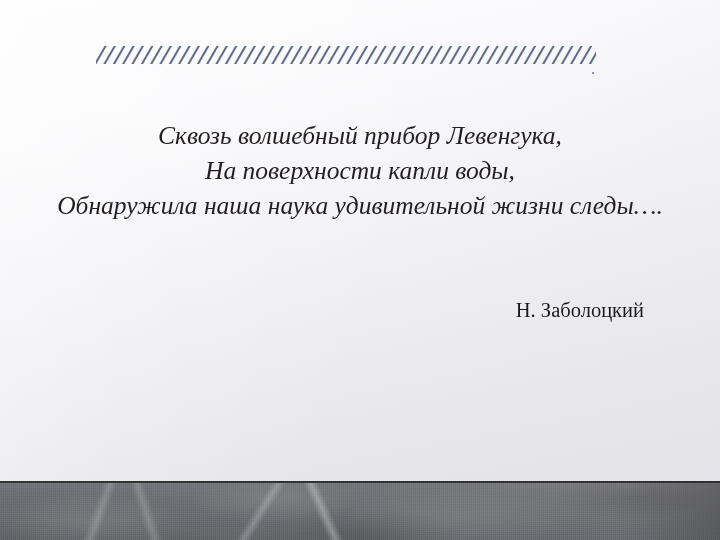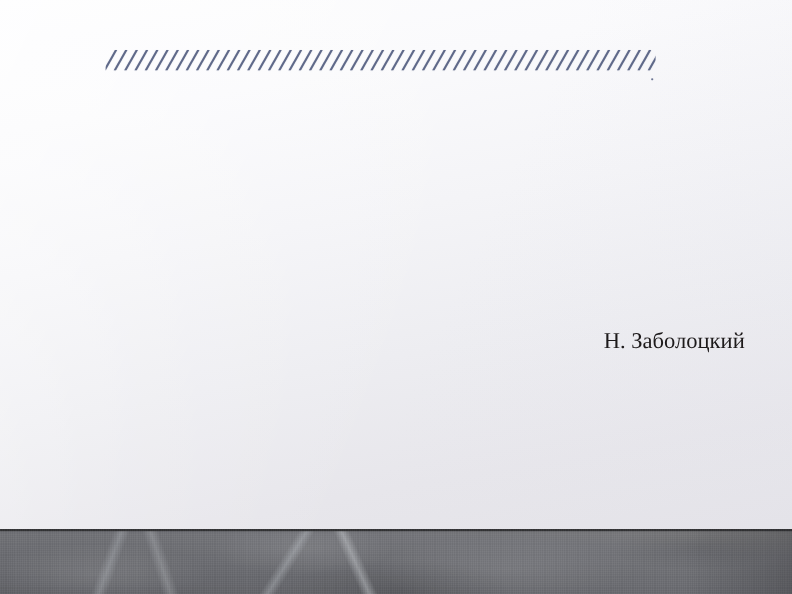--- a/index.html
+++ b/index.html
@@ -94,21 +94,20 @@
   .attribution {
     position: absolute;
     left: 0;
     top: 297px;
     width: 644px;
     text-align: right;
     font-family: "Liberation Serif", serif;
     font-size: 20.5px;
     line-height: 26px;
     color: #1d1a1b;
-    padding-left: 33px;
   }
 
   
   .floor {
     position: absolute;
     left: 0;
     top: 481px;
     width: 720px;
     height: 59px;
     background:
@@ -159,20 +158,25 @@
 
 <div class="slide">
 
   <div class="slide-sheen"></div>
 
   <div class="divider">
     <span class="divider-marks">/////////////////////////////////////////////////////////////////////////</span>
   </div>
   <span class="divider-period" style="left:591px; top:60px; right:auto;">.</span>
 
+  <div class="poem">
+    <div class="poem-line">Сквозь волшебный прибор Левенгука,</div>
+    <div class="poem-line">На поверхности капли воды,</div>
+    <div class="poem-line">Обнаружила наша наука удивительной жизни следы….</div>
+  </div>
 
   <div class="attribution">Н. Заболоцкий</div>
 
   <div class="floor">
     <div class="floor-edge"></div>
     <div class="floor-grain"></div>
     <div class="floor-right-shade"></div>
   </div>
 
 </div>

